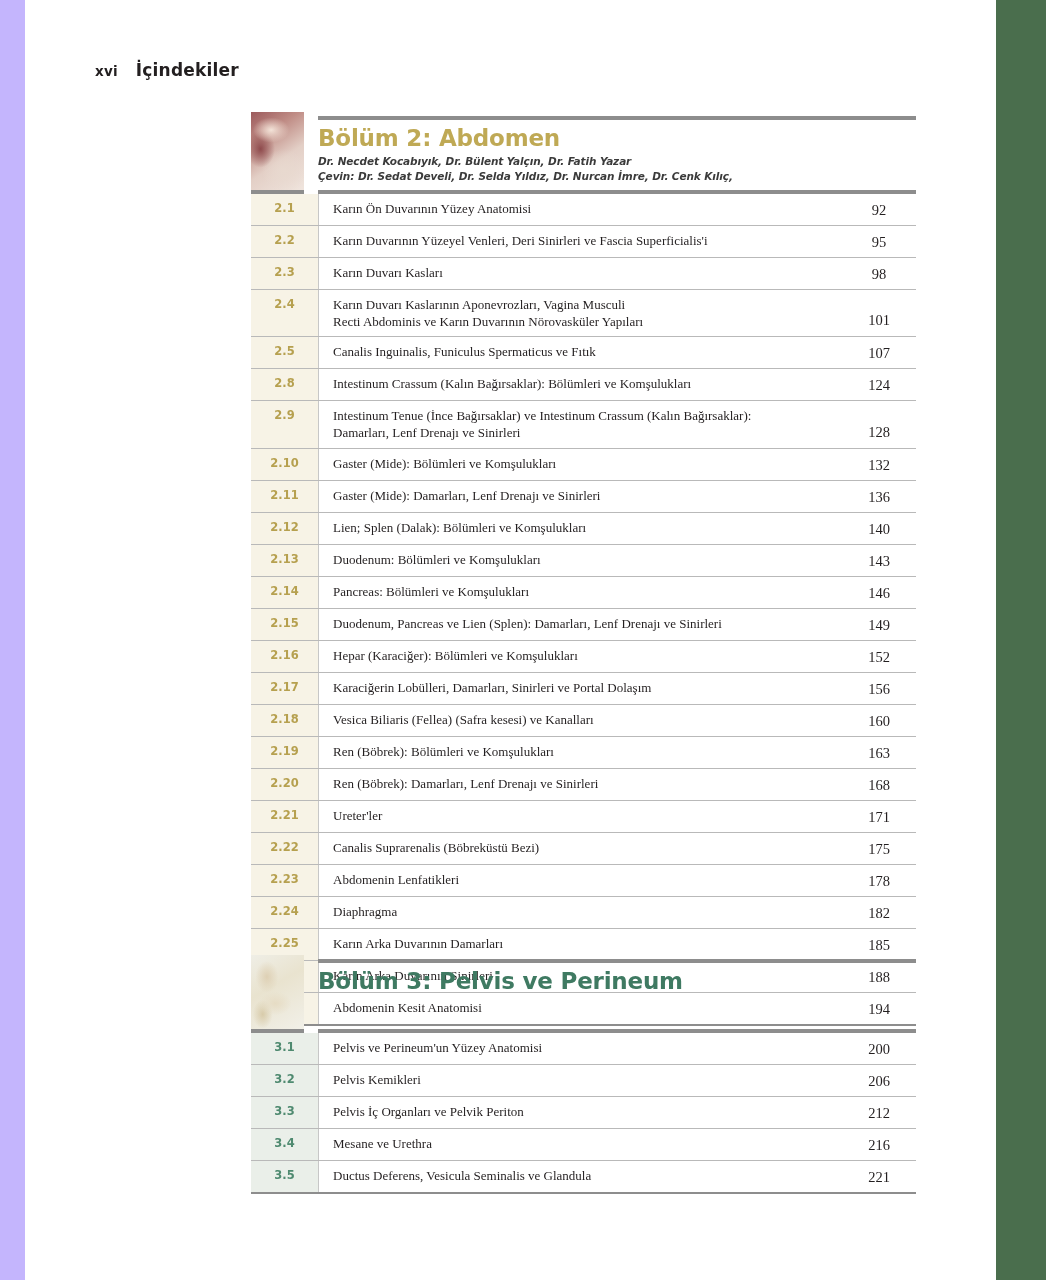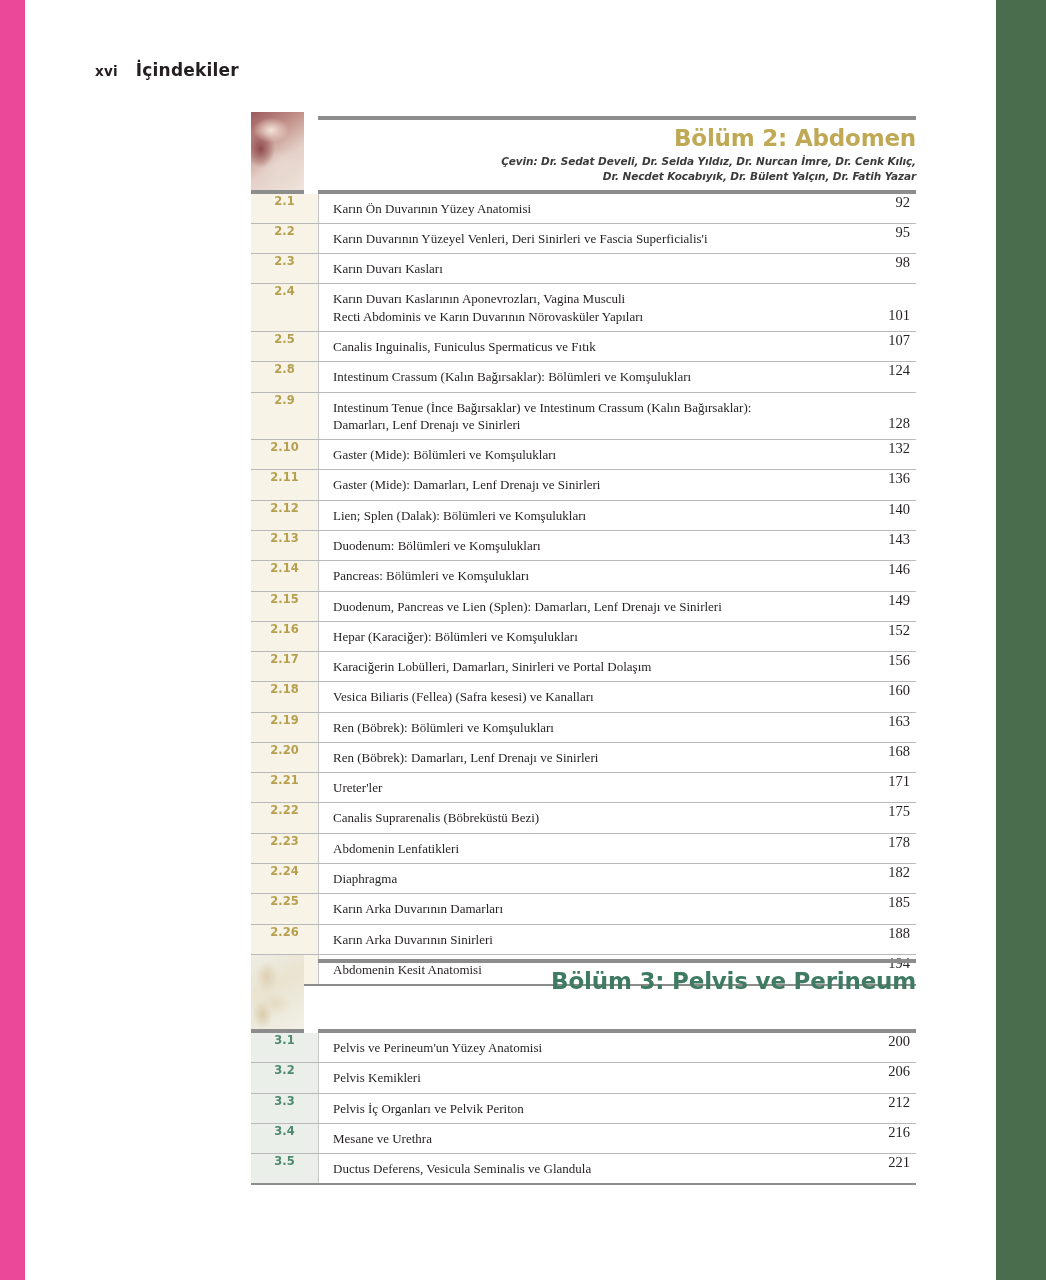--- a/index.html
+++ b/index.html
@@ -10,21 +10,21 @@
     width: 1046px;
     height: 1280px;
     background: #4a6e4d;
     font-family: "Liberation Serif", serif;
     overflow: hidden;
   }
   .viewer {
     position: relative;
     width: 930px;
     height: 1280px;
-    background: #ec4899;
+    background: #c4b5fd;
   }
   .page {
     position: absolute;
     left: 25px;
     top: 0;
     width: 971px;
     height: 1280px;
     background: #ffffff;
   }
 
@@ -87,21 +87,20 @@
     left: 0; right: 0; bottom: 0;
     height: 4px;
     background: #8d8d8d;
   }
 
   .chap-textcol {
     flex: 1 1 auto;
     padding-left: 14px;
     display: flex;
     flex-direction: column;
-    text-align: right;
   }
   .chap-rule-top {
     height: 4px;
     background: #8d8d8d;
     margin-top: 4px;
   }
   .chap-rule-bottom {
     height: 4px;
     background: #8d8d8d;
     margin-top: auto;
@@ -141,36 +140,37 @@
     padding: 0;
   }
   .toc tr:last-child td { border-bottom: 2px solid #8d8d8d; }
 
   td.num {
     width: 67px;
     text-align: center;
     font-family: "DejaVu Sans", sans-serif;
     font-weight: bold;
     font-size: 11.5px;
+    padding-top: 7px;
     padding-bottom: 7px;
     border-right: 1px solid #c7c7c7;
   }
   #chapter-2 td.num { background: #f7f3e6; color: #b6a04f; }
   #chapter-3 td.num { background: #eaefe9; color: #4f8a70; }
 
   td.title {
     padding: 6px 10px 6px 14px;
     font-size: 13px;
     line-height: 1.33;
     color: #231f20;
   }
   td.pg {
     width: 62px;
-    text-align: right;
-    padding: 0 6px 6px 0;
+    text-align: center;
+    padding: 8px 6px 6px 0;
     font-size: 14.5px;
     color: #231f20;
     white-space: nowrap;
   }
   td.pg.baseline-bottom {
     vertical-align: bottom;
     padding-bottom: 7px;
   }
   .title-line { display: block; }
 </style>
@@ -185,22 +185,22 @@
       <span class="label">İçindekiler</span>
     </div>
 
     <div class="chapter" id="chapter-2">
       <div class="chap-head">
         <div class="chap-thumb abdomen"></div>
         <div class="chap-textcol">
           <div class="chap-rule-top"></div>
           <div class="chap-title">Bölüm 2: Abdomen</div>
           <div class="chap-translators">
+            <span class="title-line">Dr. Necdet Kocabıyık, Dr. Bülent Yalçın, Dr. Fatih Yazar</span>
             <span class="title-line">Çevin: Dr. Sedat Develi, Dr. Selda Yıldız, Dr. Nurcan İmre, Dr. Cenk Kılıç,</span>
-            <span class="title-line">Dr. Necdet Kocabıyık, Dr. Bülent Yalçın, Dr. Fatih Yazar</span>
           </div>
           <div class="chap-rule-bottom"></div>
         </div>
       </div>
       <table class="toc">
         <tbody>
             <tr>
               <td class="num">2.1</td>
               <td class="title">
                 <span class="title-line">Karın Ön Duvarının Yüzey Anatomisi</span>

